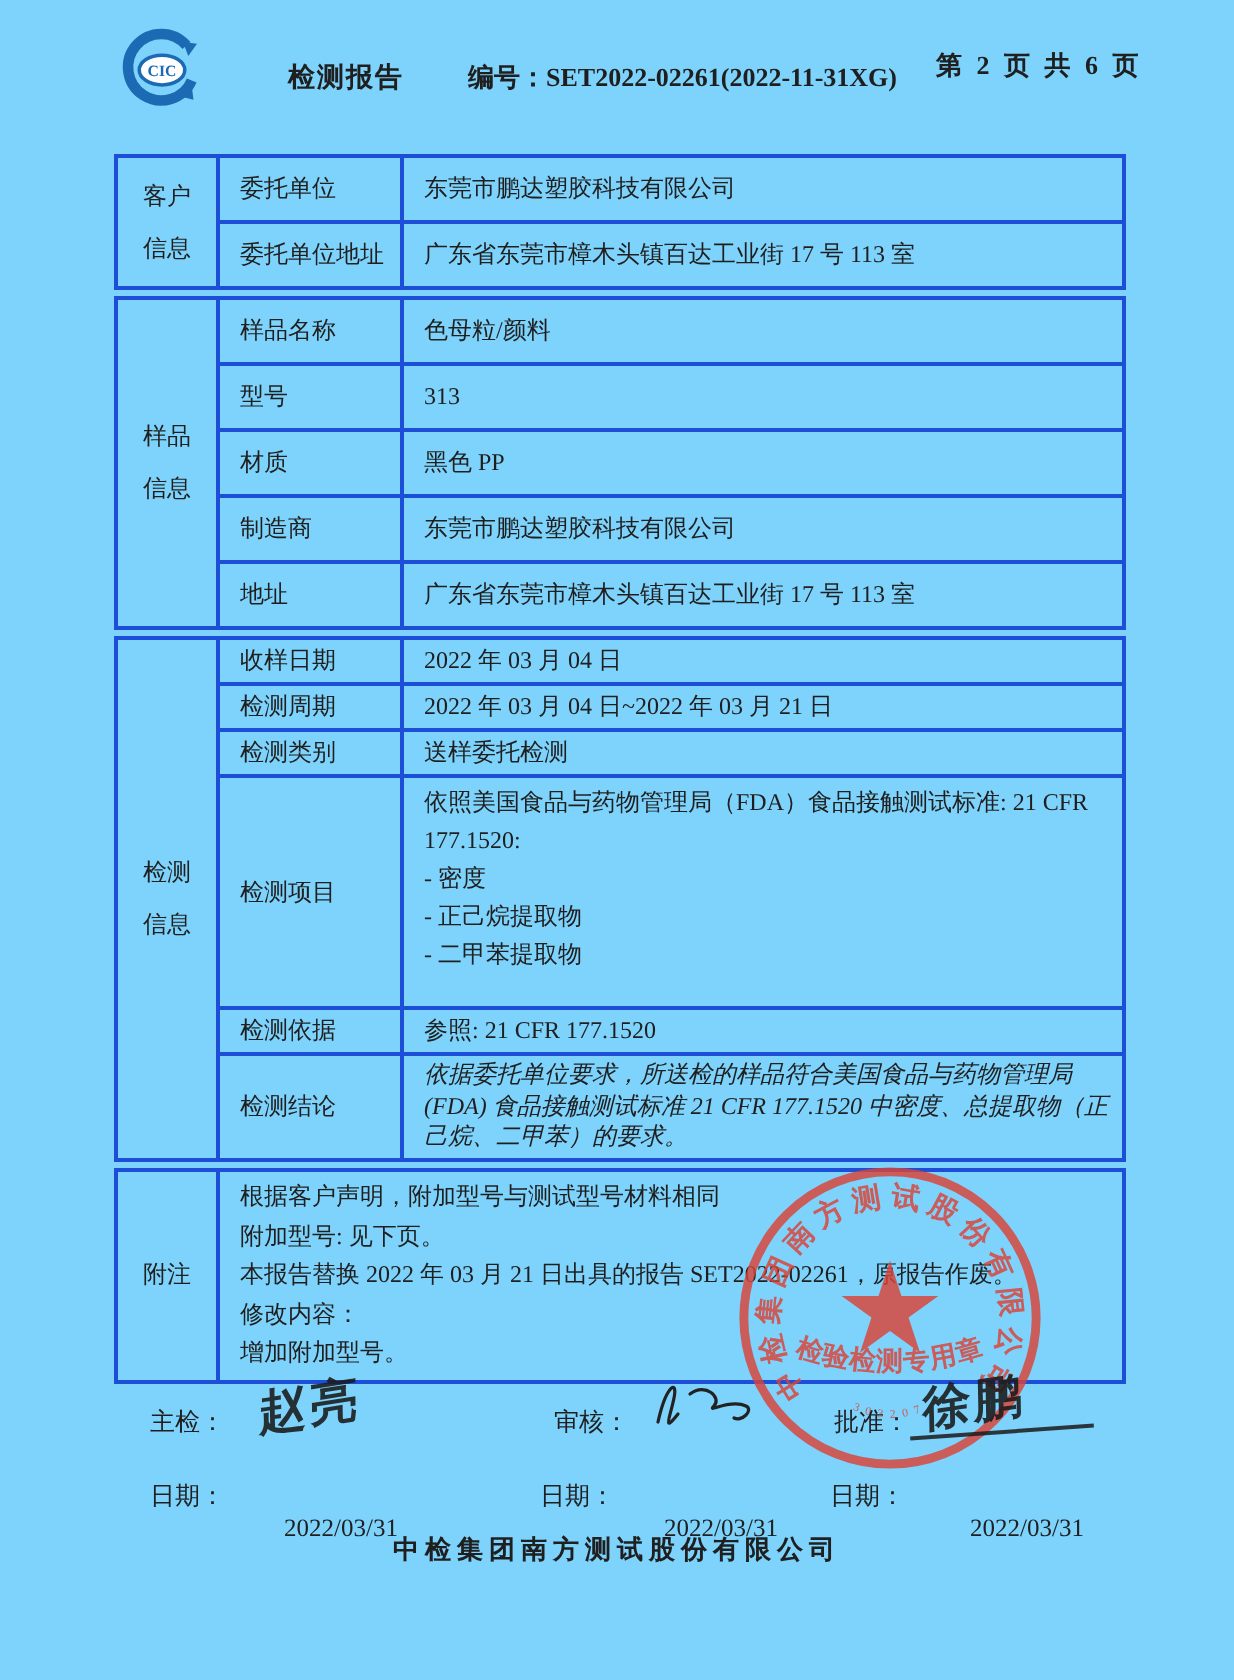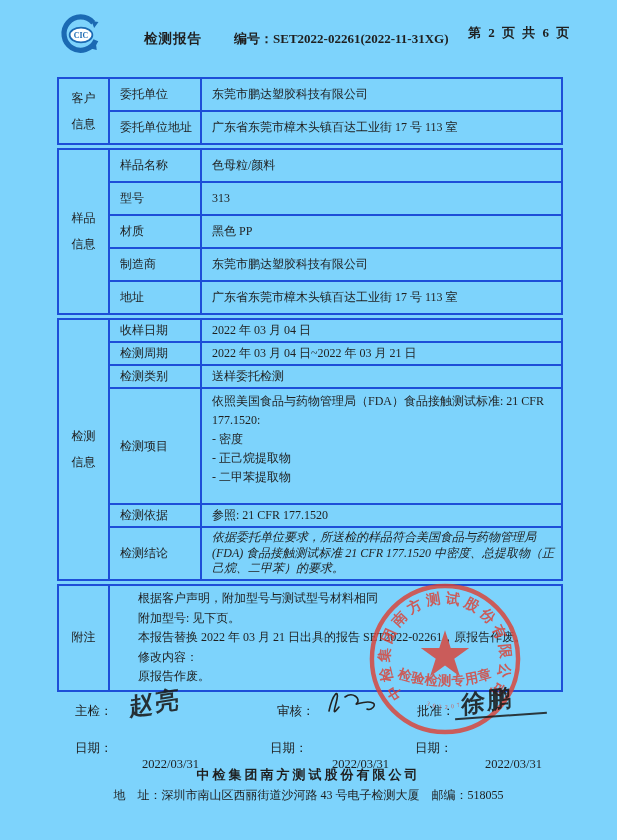--- a/index.html
+++ b/index.html
@@ -22,21 +22,21 @@
   table { border-collapse:collapse; table-layout:fixed; width:506px; margin-bottom:3px; }
   td { border:2px solid #1d4ed8; font-size:12px; vertical-align:middle; padding:2px 0; }
   col.c-group { width:51px; } col.c-label { width:92px; }
   td.group { text-align:center; }
   .group-inner { display:flex; flex-direction:column; gap:9px; align-items:center; }
   td.lbl, td.val { padding-left:10px; padding-right:6px; }
   .t-a td { height:33px; }
   .t-c td.h1 { height:17px; }
   .multiline { line-height:19px; padding-top:3px; padding-bottom:16px; }
   .tight { line-height:15.7px; padding-top:2px; padding-bottom:2px;font-style:italic; }
-  .note-lines { line-height:19.5px; padding:3px 8px 3px 28px; }
+  .note-lines { line-height:19.5px; padding:3px 8px 3px 10px; }
 
   
   .sign-area { position:absolute; left:57px; top:683px; width:506px; height:90px; font-size:12.5px; }
   .sig-label { position:absolute; font-weight:normal; }
   .sig-name {
     position:absolute; font-size:24px; color:#1a1a1a; font-weight:bold;
     transform:rotate(-9deg) skewX(-8deg); letter-spacing:2px; opacity:.88;
   }
   .sig-underline { position:absolute; height:2px; background:#1a1a1a; opacity:.85; }
   .date-label { position:absolute; top:57px; }
@@ -184,21 +184,21 @@
           <col>
         </colgroup>
       <tbody>
           <tr>
         <td class="group">附注</td>
         <td class="note-lines">
           <div>根据客户声明，附加型号与测试型号材料相同</div>
           <div>附加型号: 见下页。</div>
           <div>本报告替换 2022 年 03 月 21 日出具的报告 SET2022-02261，原报告作废。</div>
           <div>修改内容：</div>
-          <div>原报告作废。</div>
+          <div>增加附加型号。</div>
         </td>
       </tr>
     </tbody>
       </table>
   </div>
 
   <svg class="stamp" viewBox="-80 -80 160 160">
     <circle cx="0" cy="0" r="74" fill="none" stroke="#dc4237" stroke-width="4.5"></circle>
     <path id="ringPath" d="M -48 30 A 56.6 56.6 0 1 1 48 30" fill="none"></path>
     <path id="bannerPath" d="M -47 19 A 150 150 0 0 0 47 19" fill="none"></path>
@@ -231,16 +231,15 @@
     <span class="date-label" style="left:18px;">日期：</span>
     <span class="date-val" style="left:85px;">2022/03/31</span>
     <span class="date-label" style="left:213px;">日期：</span>
     <span class="date-val" style="left:275px;">2022/03/31</span>
     <span class="date-label" style="left:358px;">日期：</span>
     <span class="date-val" style="left:428px;">2022/03/31</span>
   </div>
 
   <div class="ftr">
     <div class="ftr-company">中检集团南方测试股份有限公司</div>
-    <div class="ftr-line">地　址：深圳市南山区西丽街道沙河路 43 号电子检测大厦　邮编：518055</div>
   </div>
 
 </div>
 
 </body></html>

